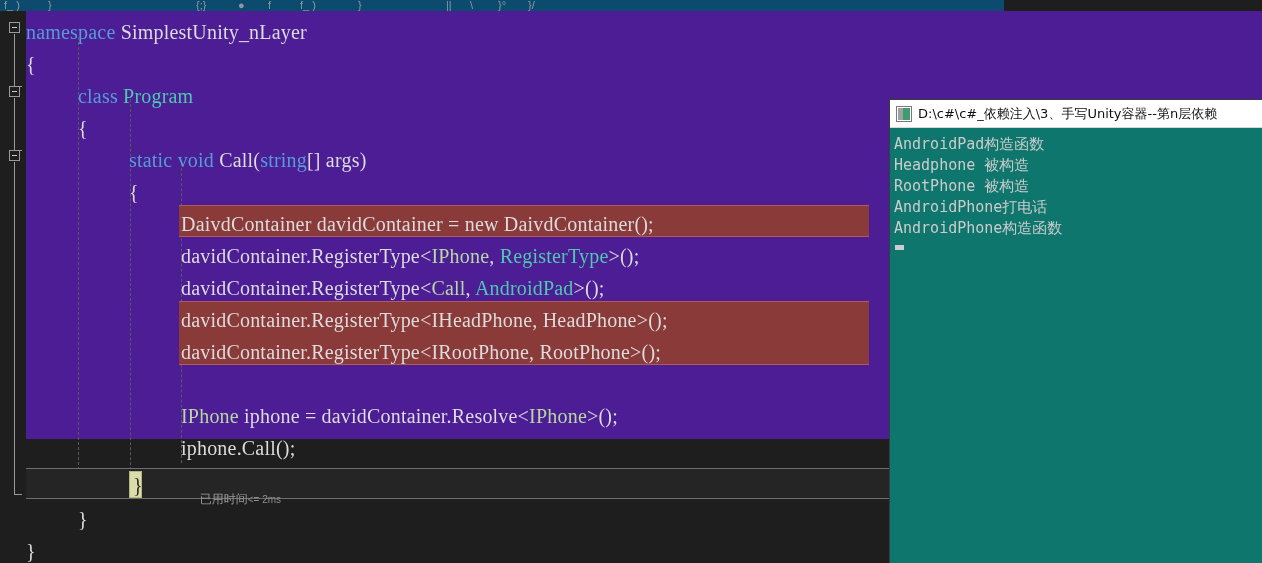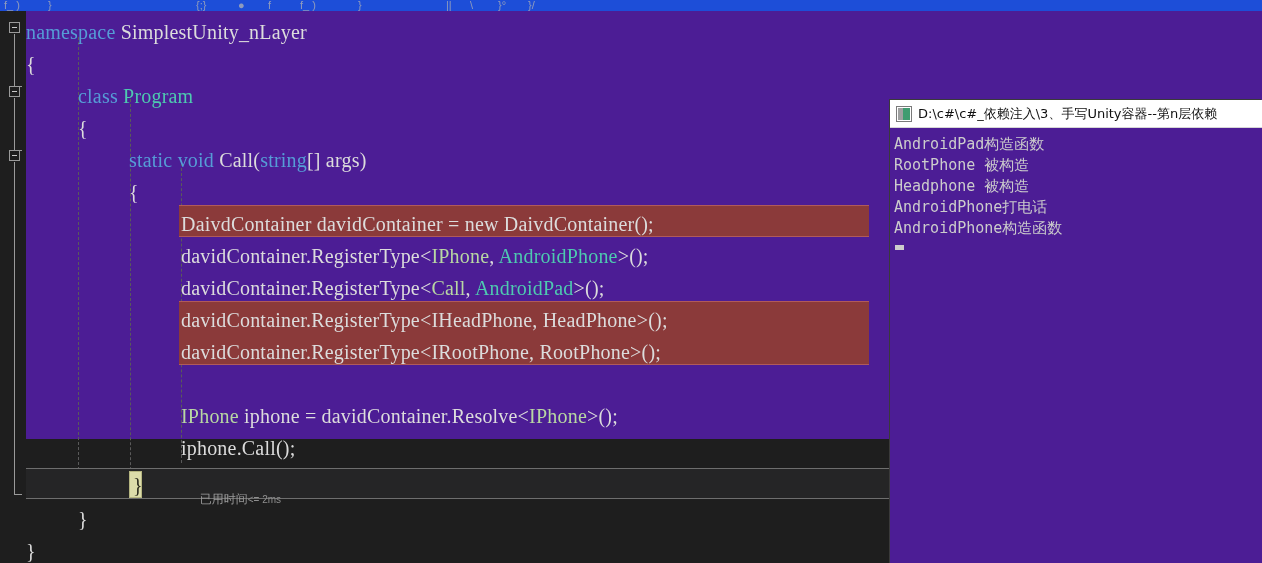--- a/index.html
+++ b/index.html
@@ -18,22 +18,22 @@
     width: 1262px;
     height: 563px;
     background: #1e1e1e;
     overflow: hidden;
   }
 
   
   .toolbar-strip {
     position: absolute;
     left: 0; top: 0;
-    width: 1262px; height: 11px;
-    background: #1d4ed8;
+    width: 1004px; height: 11px;
+    background: #0c4a6e;
     border-bottom: 1px solid #3f3f46;
     overflow: hidden;
     text-align: right;
   }
   .toolbar-strip .tb-item {
     position: absolute;
     bottom: 0;
     color: #b4b4b4;
     font-family: "Liberation Sans", sans-serif;
     font-size: 11px;
@@ -202,21 +202,21 @@
   .console-title-text {
     flex: 0 0 auto;
     color: #111;
     font-family: "DejaVu Sans", "Liberation Sans", sans-serif;
     font-size: 13px;
     line-height: 16px;
     white-space: nowrap;
   }
   .console-body {
     position: relative;
-    background: #4c1d95;
+    background: #0f766e;
     height: 436px;
     padding: 6px 0 0 2px;
     box-sizing: border-box;
   }
   .console-line {
     color: #cccccc;
     font-family: "DejaVu Sans Mono", "Liberation Mono", monospace;
     font-size: 15px;
     line-height: 21px;
     white-space: pre;
@@ -274,21 +274,21 @@
       </div>
 
     <div id="code-lines">
         <div class="code-line" style="left: 26px; top: 5px;"><span class="kw">namespace</span><span class="plain"> SimplestUnity_nLayer</span></div>
         <div class="code-line" style="left: 26px; top: 37px;"><span class="brace">{</span></div>
         <div class="code-line" style="left: 78px; top: 69px;"><span class="kw">class</span><span class="plain"> </span><span class="typ">Program</span></div>
         <div class="code-line" style="left: 78px; top: 101px;"><span class="brace">{</span></div>
         <div class="code-line" style="left: 129px; top: 133px;"><span class="kw">static</span><span class="plain"> </span><span class="kw">void</span><span class="plain"> Call(</span><span class="kw">string</span><span class="plain">[] args)</span></div>
         <div class="code-line" style="left: 129px; top: 165px;"><span class="brace">{</span></div>
         <div class="code-line" style="left: 181px; top: 197px;"><span class="plain">DaivdContainer davidContainer = new DaivdContainer();</span></div>
-        <div class="code-line" style="left: 181px; top: 229px;"><span class="plain">davidContainer.RegisterType&lt;</span><span class="iface">IPhone</span><span class="plain">, </span><span class="typ">AndroidPhone</span><span class="plain">&gt;();</span></div>
+        <div class="code-line" style="left: 181px; top: 229px;"><span class="plain">davidContainer.RegisterType&lt;</span><span class="iface">IPhone</span><span class="plain">, </span><span class="typ">RegisterType</span><span class="plain">&gt;();</span></div>
         <div class="code-line" style="left: 181px; top: 261px;"><span class="plain">davidContainer.RegisterType&lt;</span><span class="iface">Call</span><span class="plain">, </span><span class="typ">AndroidPad</span><span class="plain">&gt;();</span></div>
         <div class="code-line" style="left: 181px; top: 293px;"><span class="plain">davidContainer.RegisterType&lt;IHeadPhone, HeadPhone&gt;();</span></div>
         <div class="code-line" style="left: 181px; top: 325px;"><span class="plain">davidContainer.RegisterType&lt;IRootPhone, RootPhone&gt;();</span></div>
         <div class="code-line" style="left: 181px; top: 389px;"><span class="iface">IPhone</span><span class="plain"> iphone = davidContainer.Resolve&lt;</span><span class="iface">IPhone</span><span class="plain">&gt;();</span></div>
         <div class="code-line" style="left: 181px; top: 421px;"><span class="plain">iphone.Call();</span></div>
         <div class="code-line" style="left: 78px; top: 492px;"><span class="brace">}</span></div>
         <div class="code-line" style="left: 26px; top: 524px;"><span class="brace">}</span></div>
       </div>
 
     <div class="elapsed-bar" id="elapsed-bar" style="top: 457px;">
@@ -302,21 +302,21 @@
 
   </div>
 
   <div class="console-win">
     <div class="console-title">
       <div class="console-icon"></div>
       <div class="console-title-text">D:\c#\c#_依赖注入\3、手写Unity容器--第n层依赖</div>
     </div>
     <div class="console-body" id="console-body">
         <div class="console-line">AndroidPad构造函数</div>
+        <div class="console-line">Headphone 被构造</div>
         <div class="console-line">RootPhone 被构造</div>
-        <div class="console-line">Headphone 被构造</div>
         <div class="console-line">AndroidPhone打电话</div>
         <div class="console-line">AndroidPhone构造函数</div>
         <div class="console-caret"></div>
       </div>
   </div>
 
 </div>
 
 </body></html>

